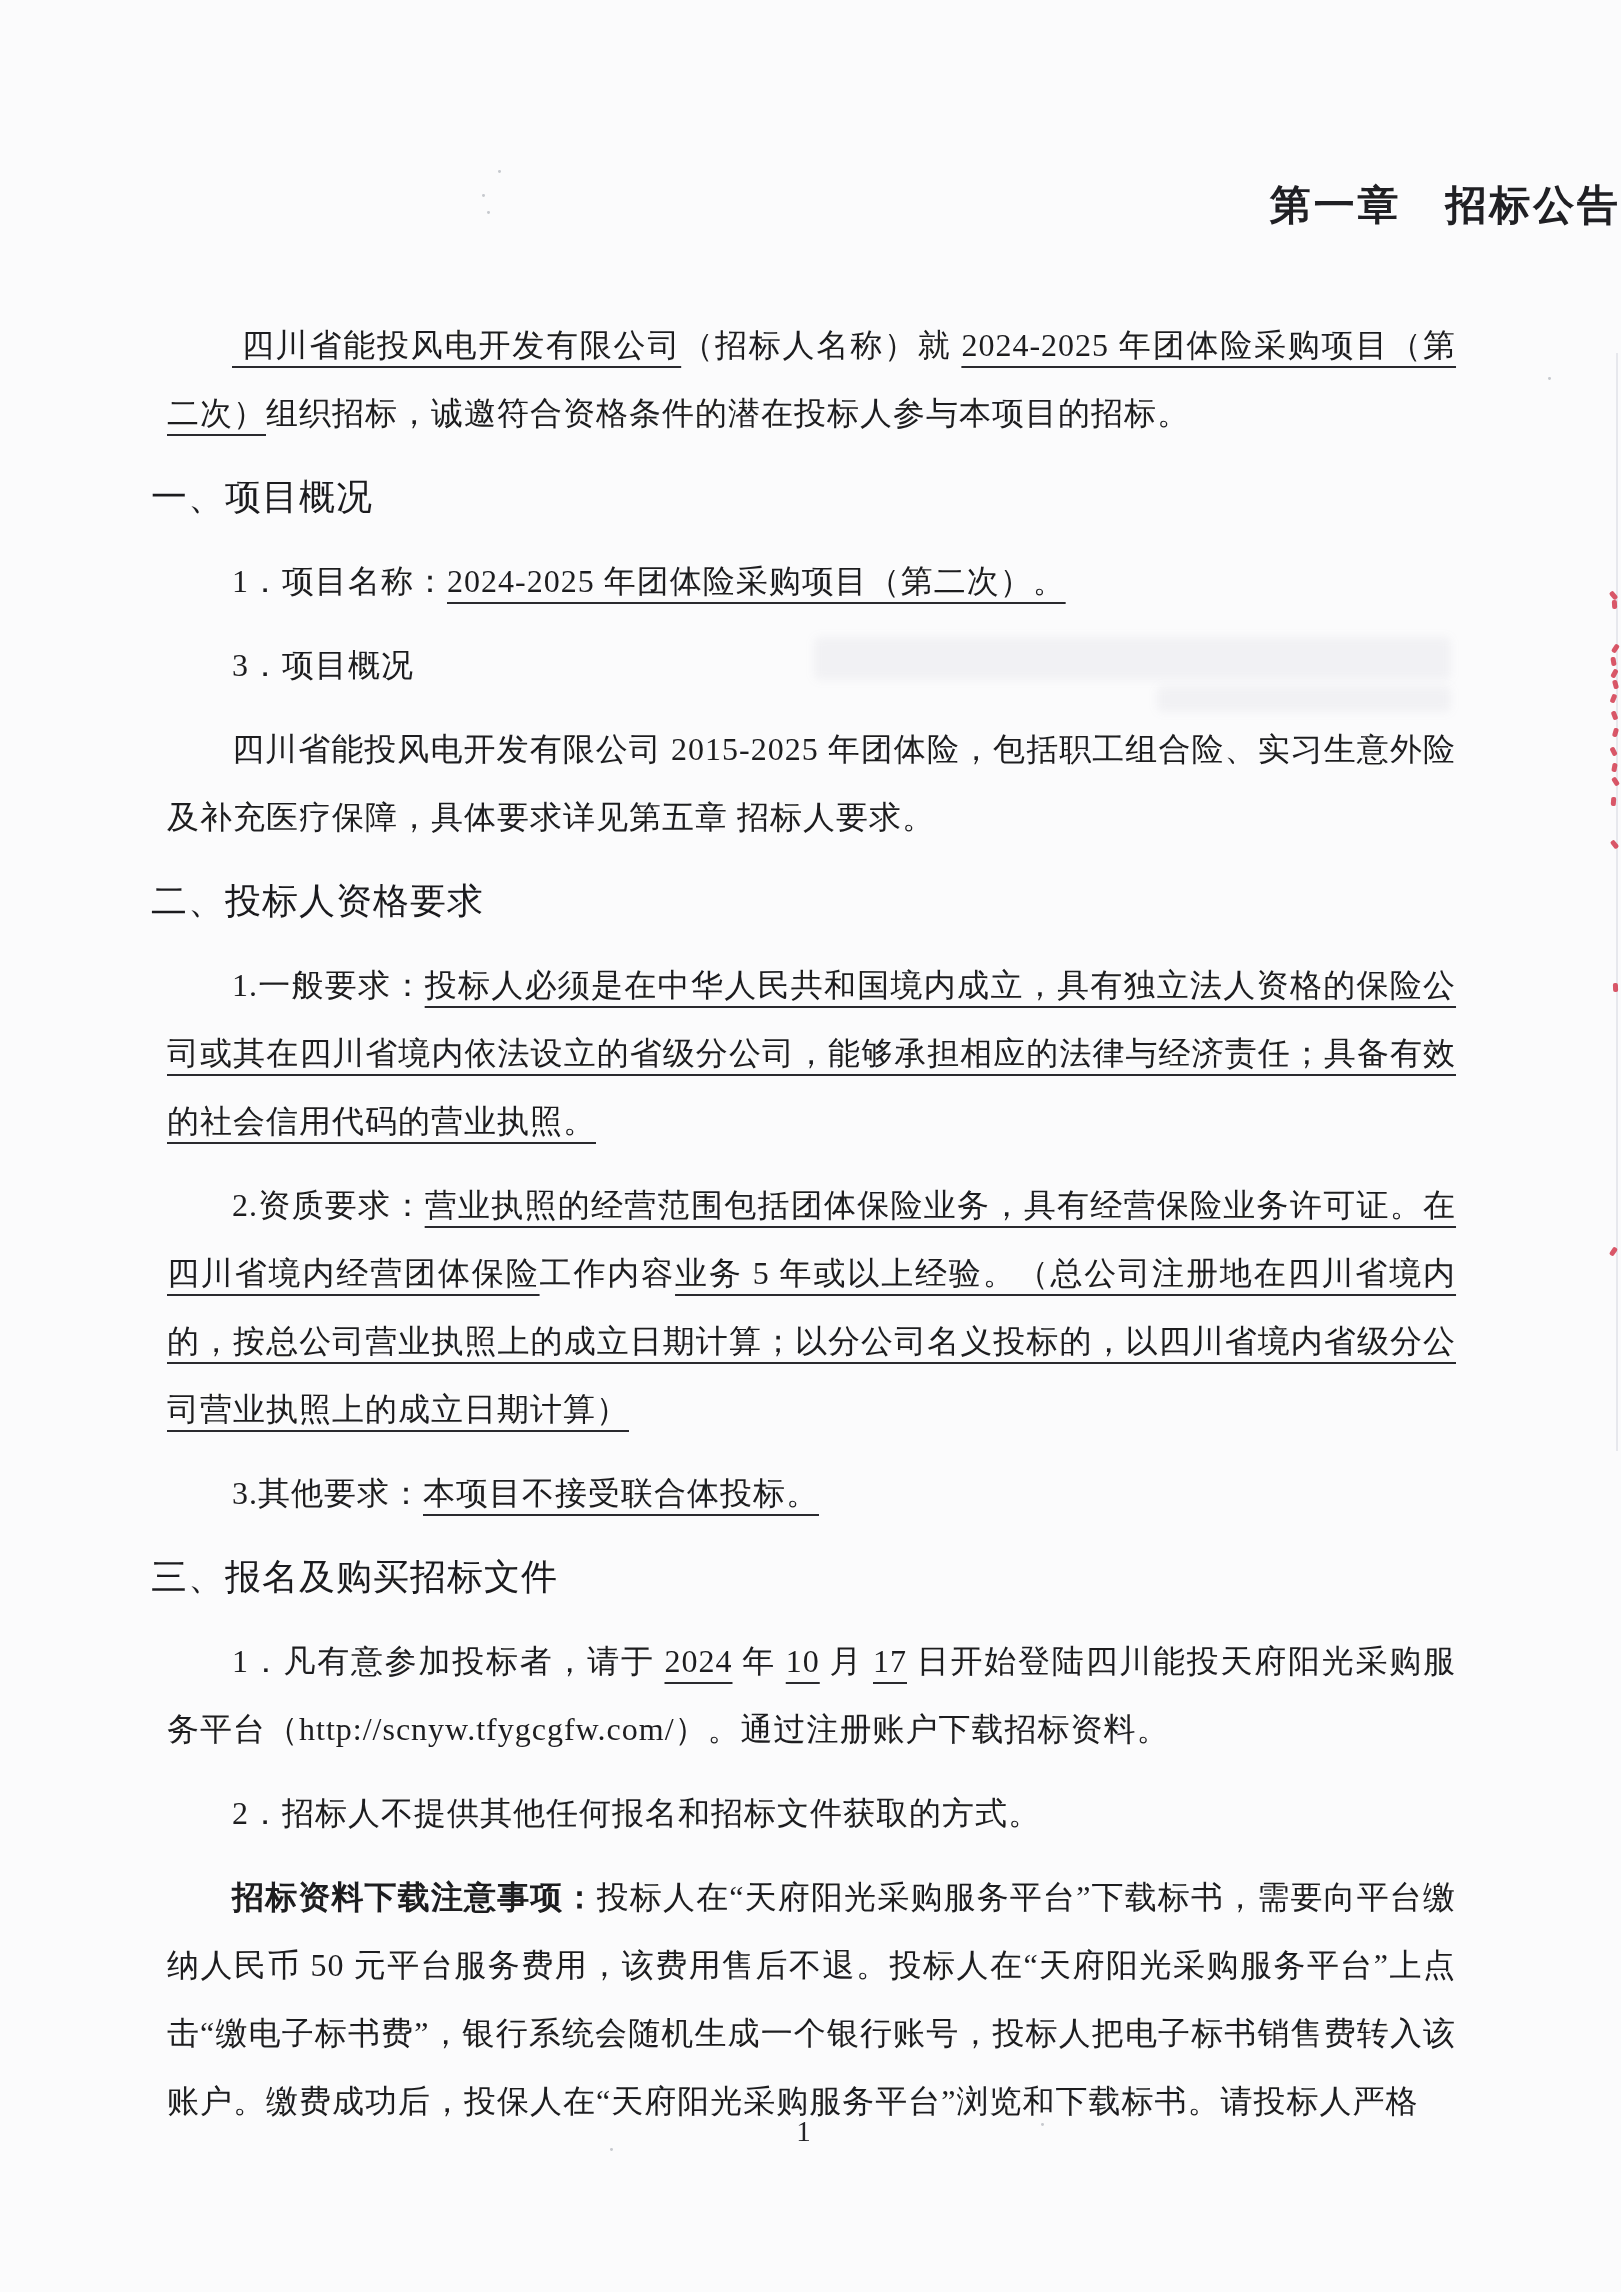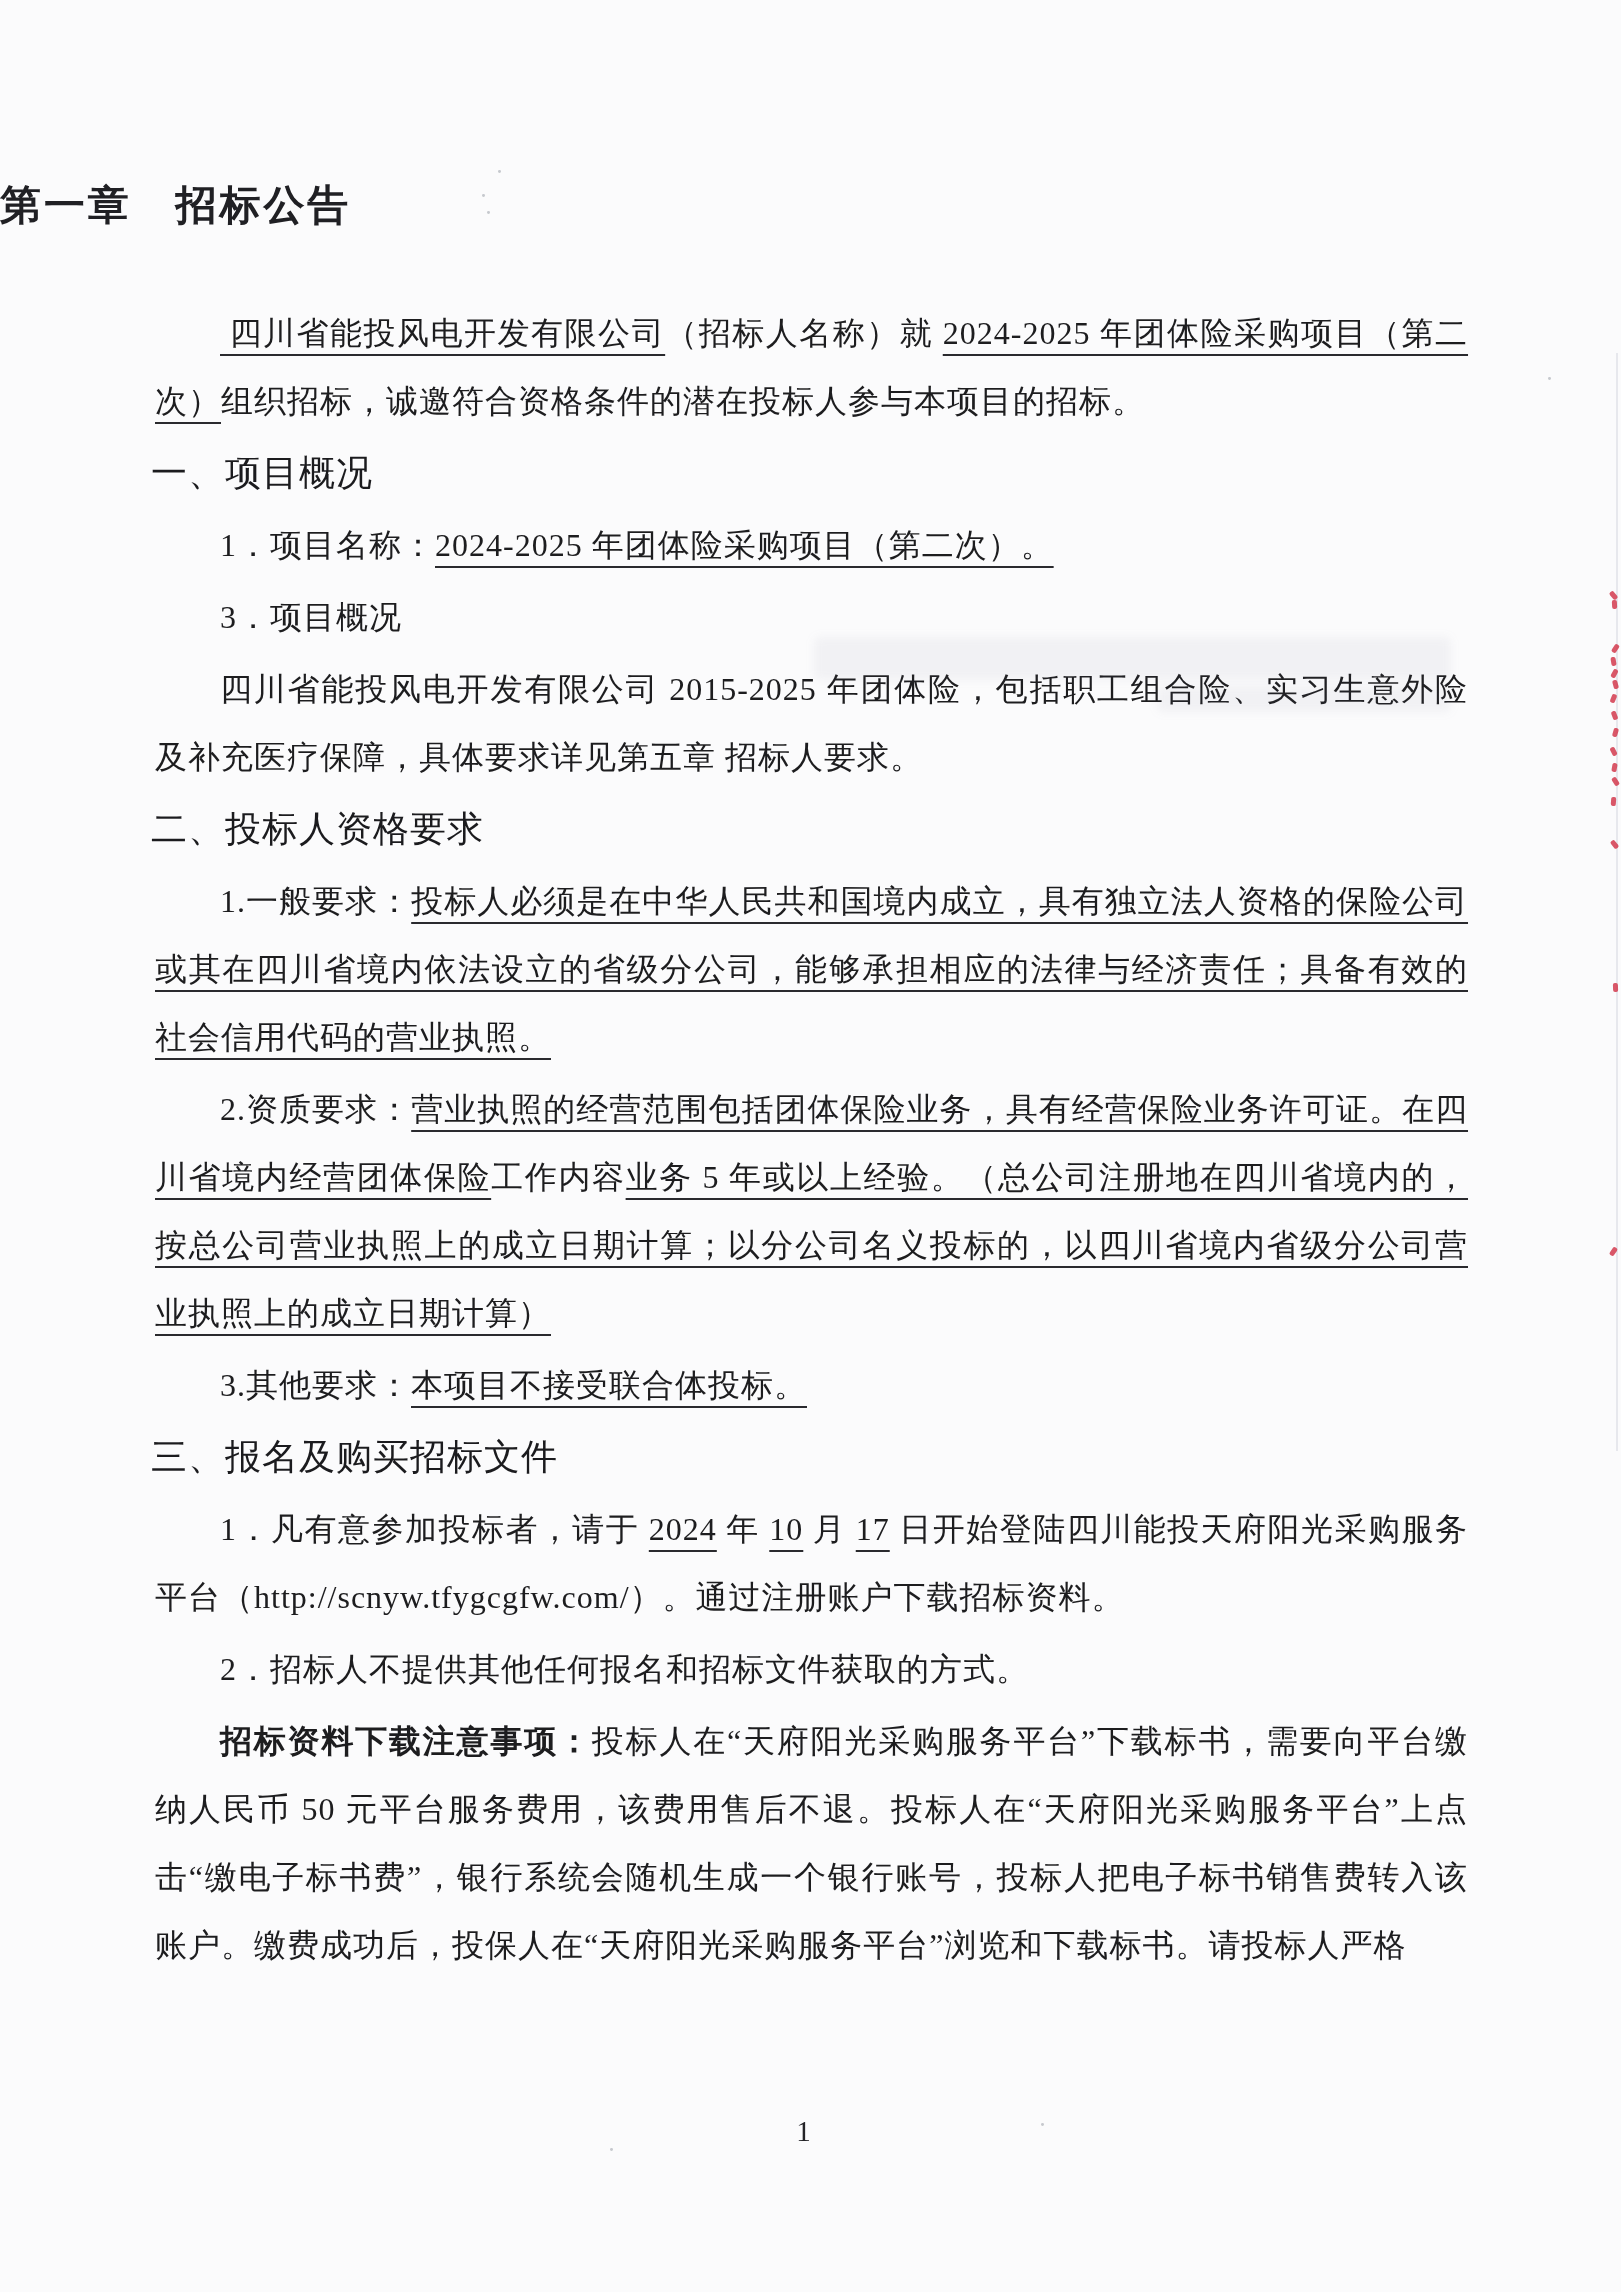--- a/index.html
+++ b/index.html
@@ -7,32 +7,32 @@
     width:1621px;height:2293px;
     background:#fbfbfc;
     font-family:"Liberation Serif","DejaVu Serif",serif;
     color:#1d1d1f;
     overflow:hidden;
     position:relative;
   }
   .page{position:absolute;inset:0;}
   .doc-title{
     position:absolute;top:178px;left:0;width:100%;
-    text-align:left;
+    text-align:right;
     font-family:"Liberation Sans","DejaVu Sans",sans-serif;
     font-weight:700;font-size:41px;letter-spacing:2.9px;
     color:#202024;
   }
   .content{
     position:absolute;left:151px;top:295px;width:1321px;
     font-size:32px;line-height:68px;
     text-align:justify;text-align-last:left;
     letter-spacing:1px;
   }
-  .content .para{text-indent:65px;margin:4px;}
+  .content .para{text-indent:65px;margin:16px;}
   .content .heading{
     text-indent:0;margin:0;
     font-family:"Liberation Sans","DejaVu Sans",sans-serif;
     font-weight:400;font-size:36px;line-height:68px;
     color:#1b1b1e;
   }
   .run-u{
     text-decoration:underline;
     text-decoration-thickness:2.2px;
     text-underline-offset:9.8px;

